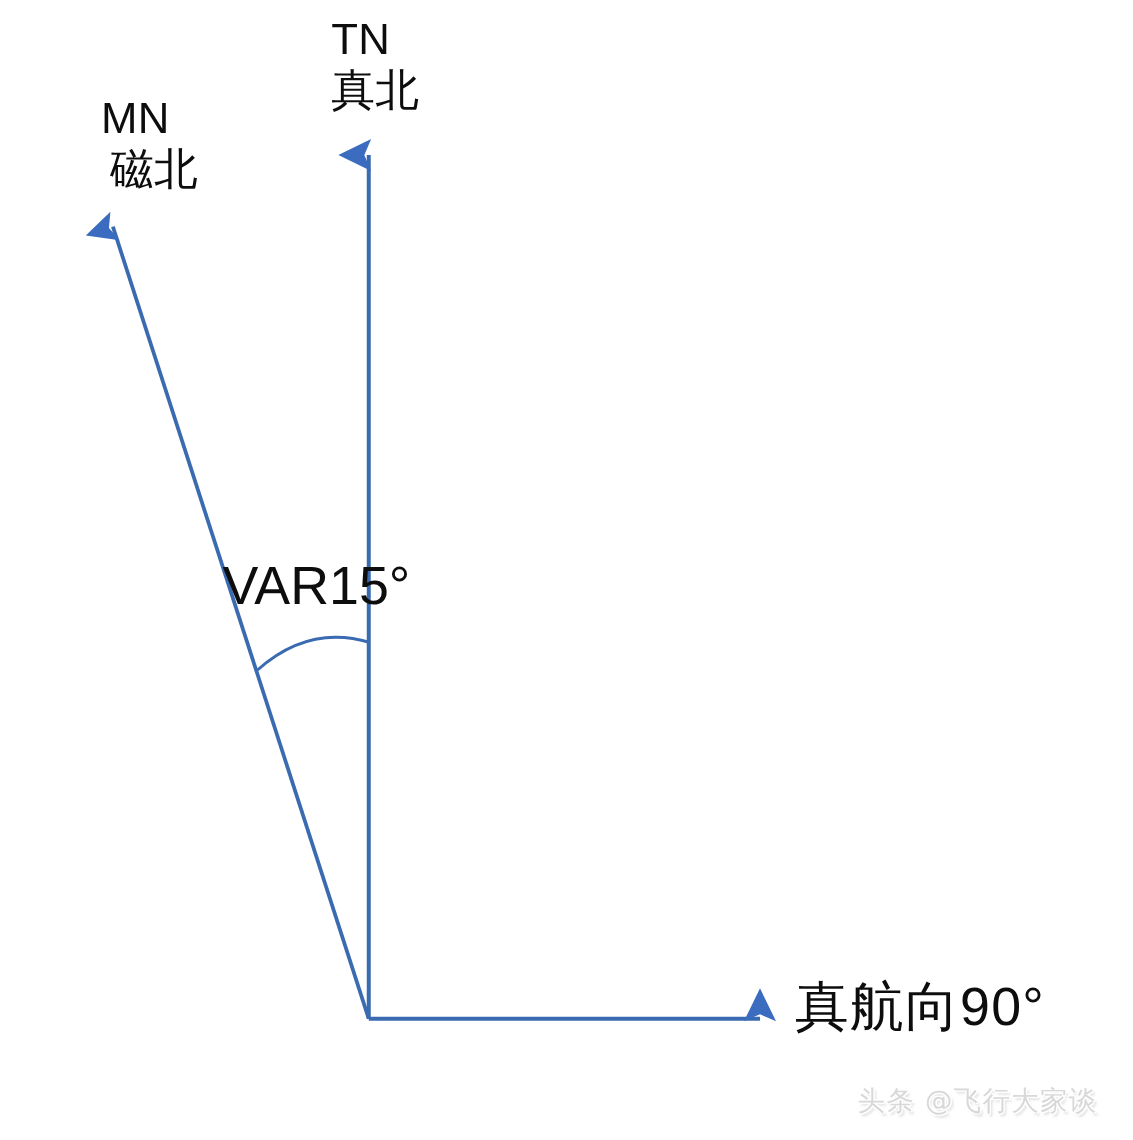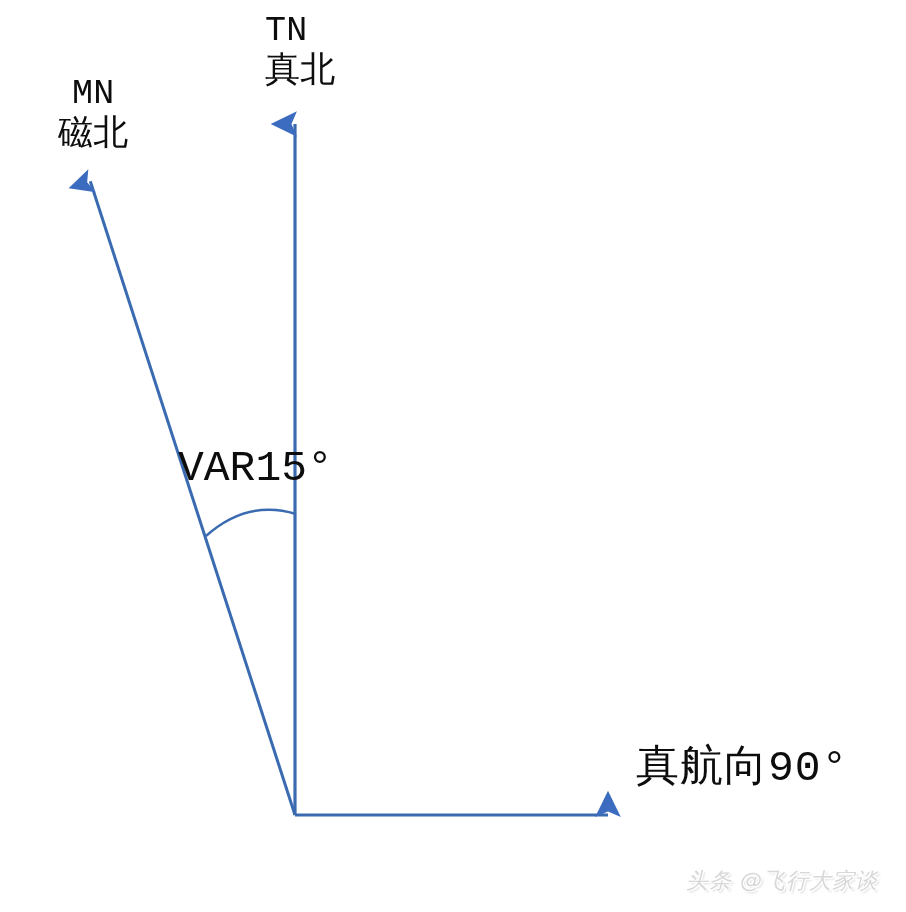--- a/index.html
+++ b/index.html
@@ -21,21 +21,21 @@
     position: absolute;
     left: 0;
     top: 0;
     width: 906px;
     height: 912px;
   }
 
   .label {
     position: absolute;
     color: #0d0d0d;
-    font-family: Liberation Mono, monospace;
+    font-family: Liberation Sans, sans-serif;
     font-weight: 300;
     white-space: nowrap;
     line-height: 1.18;
     letter-spacing: 0.2px;
   }
 
   
   #label-tn {
     left: 265px;
     top: 11px;
@@ -44,55 +44,54 @@
   }
   #label-tn .cn { display: block; }
 
   
   #label-mn {
     left: 58px;
     top: 74px;
     font-size: 35px;
     text-align: center;
   }
-  #label-mn .cn { display: block; }
+  #label-mn .cn { display: block; margin-left: 30px; }
 
   
   #label-var {
     left: 178px;
     top: 444px;
     font-size: 43px;
     letter-spacing: 0px;
   }
 
   
   #label-heading {
     left: 636px;
-    top: 744px;
+    top: 781px;
     font-size: 43px;
     letter-spacing: 1px;
   }
 
   
   #watermark {
     position: absolute;
     left: 686px;
     top: 866px;
     font-size: 22px;
     font-family: "DejaVu Sans", "Liberation Sans", sans-serif;
     color: #d8d8d8;
     white-space: nowrap;
     letter-spacing: 1px;
     text-shadow:
        1px 1px 0 #ffffff,
       -1px 1px 0 #ffffff,
        1px -1px 0 #ffffff,
       -1px -1px 0 #ffffff,
        2px 2px 2px rgba(150,150,150,0.35);
-    font-style: italic;
   }
 </style>
 </head>
 <body style="background: rgb(255, 255, 255);">
 
 <svg id="diagram-canvas" viewBox="0 0 906 912" xmlns="http://www.w3.org/2000/svg">
 
   <defs>
     <marker id="arrowhead-up" markerWidth="9" markerHeight="9" refX="4.2" refY="8.0" orient="auto" markerUnits="strokeWidth">
       <path d="M 4.2 0.4 L 8.2 8.6 L 4.2 6.9 L 0.2 8.6 Z" fill="#3b6cc0"></path>

